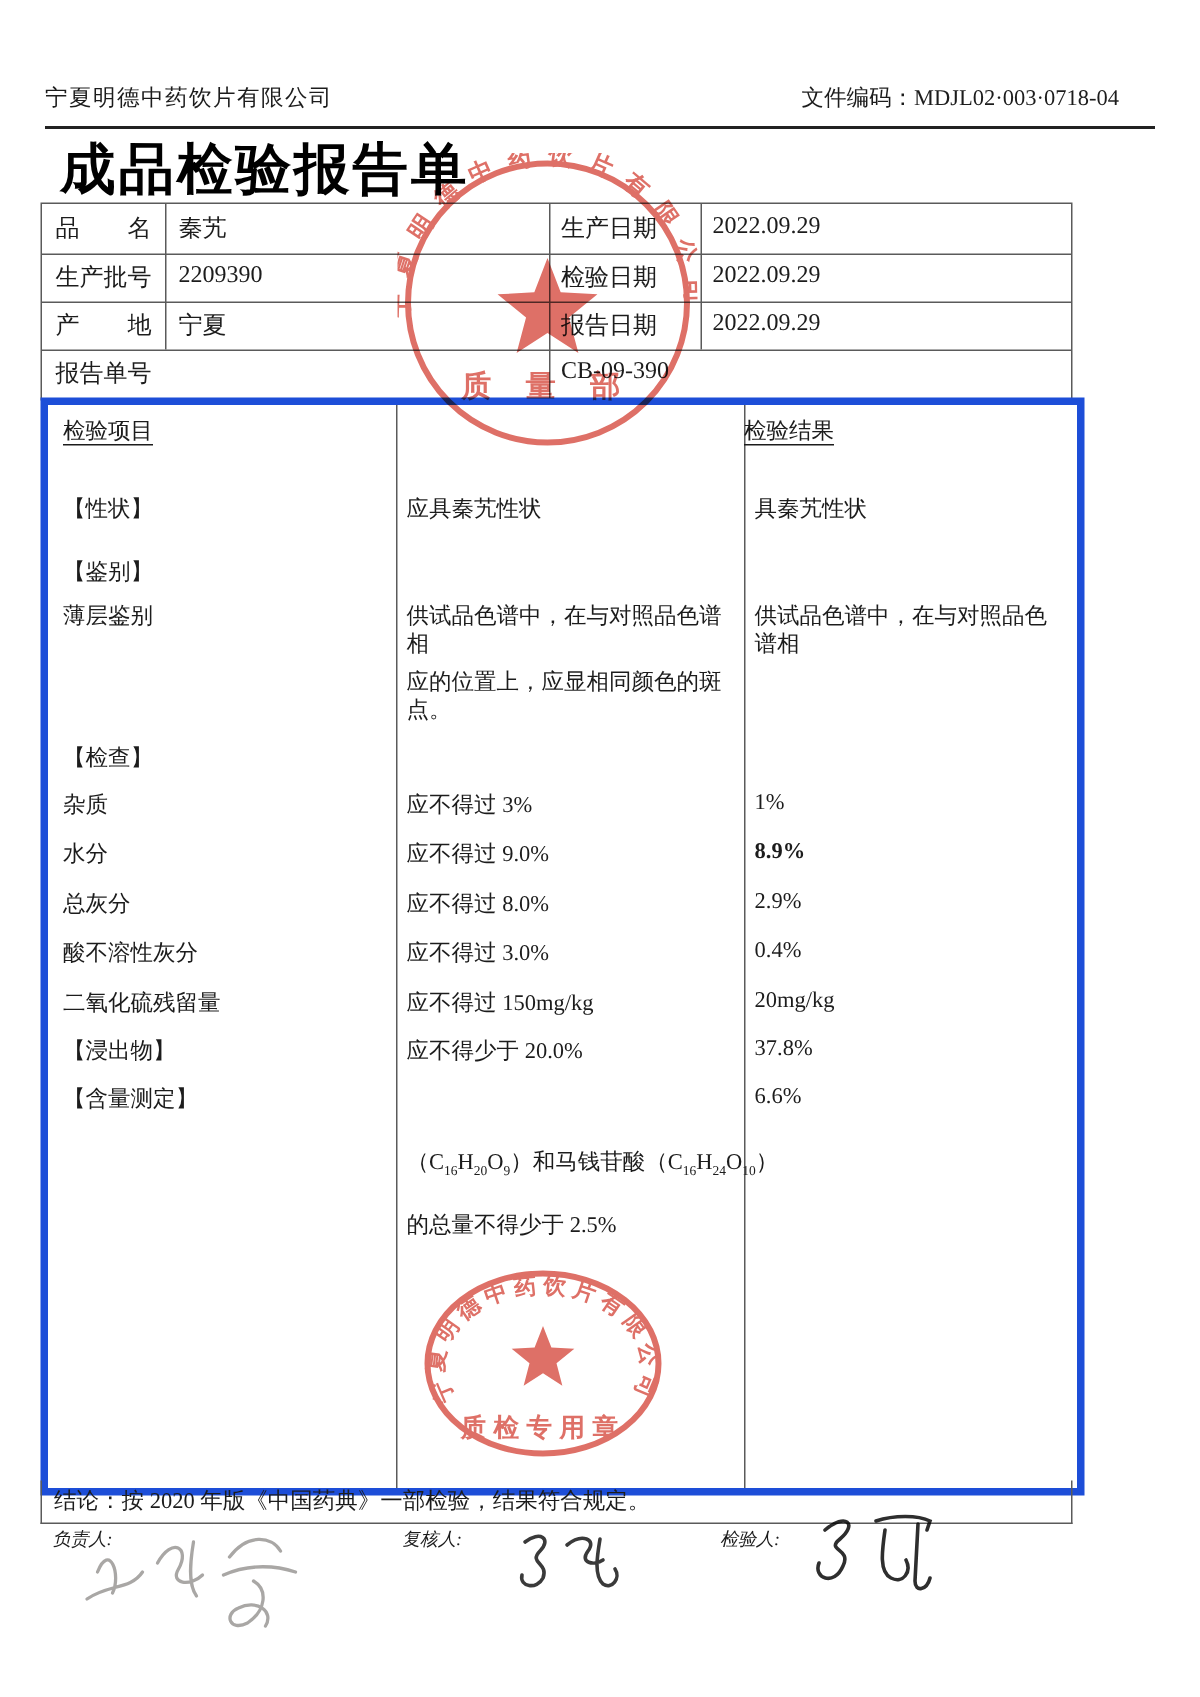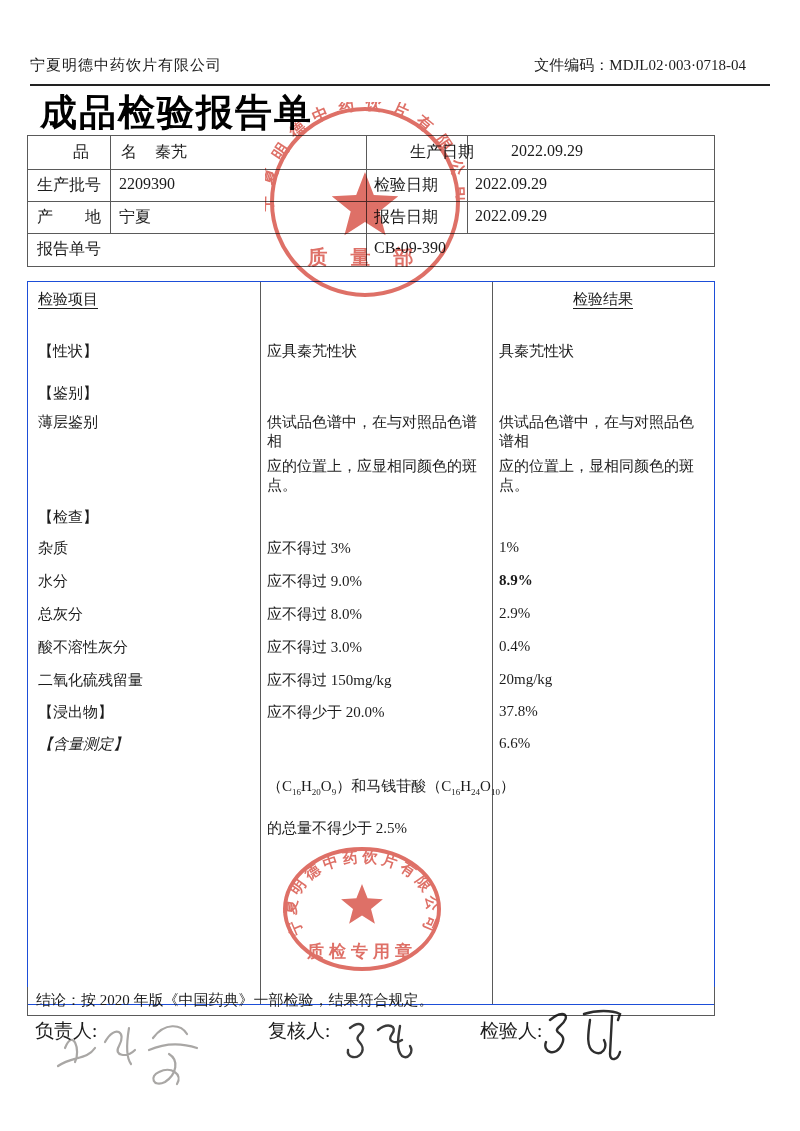--- a/index.html
+++ b/index.html
@@ -14,36 +14,36 @@
   .doccode{top:56px;right:54px;font-size:15px;}
   .toprule{left:30px;top:84px;width:740px;height:2px;background:#222;}
   .title{left:0;top:88px;width:100%;font-size:37px;font-weight:bold;letter-spacing:2px;color:#000;padding-left:40px;}
   
   .vline{position:absolute;width:1px;background:#5a5a5a;}
   .hline{position:absolute;height:1px;background:#5a5a5a;}
   
   .info-table{left:27px;top:135px;width:686px;height:130px;border:1px solid #5a5a5a;font-size:16px;}
   .info-table span{position:absolute;white-space:nowrap;}
   .lblA{left:9px;}  .valA{left:91px;}  .lblB{left:346px;} .valB{left:447px;}
-  .ir1{top:6px;margin-left:36px;} .ir2{top:39px;} .ir3{top:71px;} .ir4{top:103px;}
+  .ir1{top:6px;} .ir2{top:39px;} .ir3{top:71px;} .ir4{top:103px;}
   
-  .main-table{left:27px;top:265px;width:686px;height:722px;border:1px solid #1d4ed8;font-size:15px;margin-top:16px;}
+  .main-table{left:27px;top:265px;width:686px;height:722px;border:5px solid #1d4ed8;font-size:15px;}
   .mc1{position:absolute;left:10px;white-space:nowrap;}
   .mc2{position:absolute;left:239px;width:220px;}
   .mc3{position:absolute;left:471px;width:208px;}
   .mhead{text-decoration:underline;text-underline-offset:4px;}
   .mh2{text-align:center;position:absolute;left:232px;width:232px;}
-  .mh3{text-align:center;position:absolute;left:464px;width:222px;}
+  .mh3{position:absolute;left:464px;width:222px;}
   .mline{position:absolute;white-space:nowrap;}
   .sub{font-size:9px;vertical-align:-4px;}
   
   .conclusion{left:27px;top:987px;width:686px;height:28px;border:1px solid #5a5a5a;border-top:none;font-size:15px;}
   .conclusion .txt{position:absolute;left:8px;top:4px;white-space:nowrap;}
   .c-label{font-weight:normal;}
-  .sig-label{font-size:19px;white-space:nowrap;}
+  .sig-label{font-size:12px;white-space:nowrap;font-style:italic;}
   .stamp{mix-blend-mode:multiply;opacity:.84;}
   .sig{mix-blend-mode:multiply;}
 </style>
 </head>
 <body>
 
 <div class="page">
 
   <div class="abs company">宁夏明德中药饮片有限公司</div>
   <div class="abs doccode"><span>文件编码：</span><span>MDJL02·003·0718-04</span></div>
@@ -87,21 +87,20 @@
     <span class="mc1" style="top:60px;">【性状】</span>
     <span class="mc2" style="top:60px;">应具秦艽性状</span>
     <span class="mc3" style="top:60px;">具秦艽性状</span>
 
     <span class="mc1" style="top:102px;">【鉴别】</span>
 
     <span class="mc1" style="top:131px;text-align:center;">薄层鉴别</span>
     <span class="mc2" style="top:131px;">供试品色谱中，在与对照品色谱相</span>
     <span class="mc2" style="top:175px;">应的位置上，应显相同颜色的斑点。</span>
     <span class="mc3" style="top:131px;">供试品色谱中，在与对照品色谱相</span>
-    <span class="mc3" style="top:175px;">应的位置上，显相同颜色的斑点。</span>
 
     <span class="mc1" style="top:226px;">【检查】</span>
 
     <span class="mc1" style="top:257px;">杂质</span>
     <span class="mc2" style="top:257px;">应不得过 3%</span>
     <span class="mc3" style="top:257px;">1%</span>
 
     <span class="mc1" style="top:290px;">水分</span>
     <span class="mc2" style="top:290px;">应不得过 9.0%</span>
     <span class="mc3" style="top:290px;font-weight:bold;">8.9%</span>
@@ -115,21 +114,21 @@
     <span class="mc3" style="top:356px;">0.4%</span>
 
     <span class="mc1" style="top:389px;">二氧化硫残留量</span>
     <span class="mc2" style="top:389px;">应不得过 150mg/kg</span>
     <span class="mc3" style="top:389px;">20mg/kg</span>
 
     <span class="mc1" style="top:421px;">【浸出物】</span>
     <span class="mc2" style="top:421px;">应不得少于 20.0%</span>
     <span class="mc3" style="top:421px;">37.8%</span>
 
-    <span class="mc1" style="top:453px;font-style:italic;">【含量测定】</span>
+    <span class="mc1" style="top:453px;">【含量测定】</span>
     <span class="mc2" style="top:495px;white-space:nowrap;"><span>（C</span><span class="sub">16</span><span>H</span><span class="sub">20</span><span>O</span><span class="sub">9</span><span>）和马钱苷酸（C</span><span class="sub">16</span><span>H</span><span class="sub">24</span><span>O</span><span class="sub">10</span><span>）</span></span>
     <span class="mc2" style="top:537px;">的总量不得少于 2.5%</span>
     <span class="mc3" style="top:453px;">6.6%</span>
   </div>
 
   <div class="abs conclusion">
     <div class="txt"><span class="c-label">结论：</span><span>按 2020 年版《中国药典》一部检验，结果符合规定。</span></div>
   </div>
 
   <span class="abs sig-label" style="left:35px;top:1018px;">负责人:</span>

